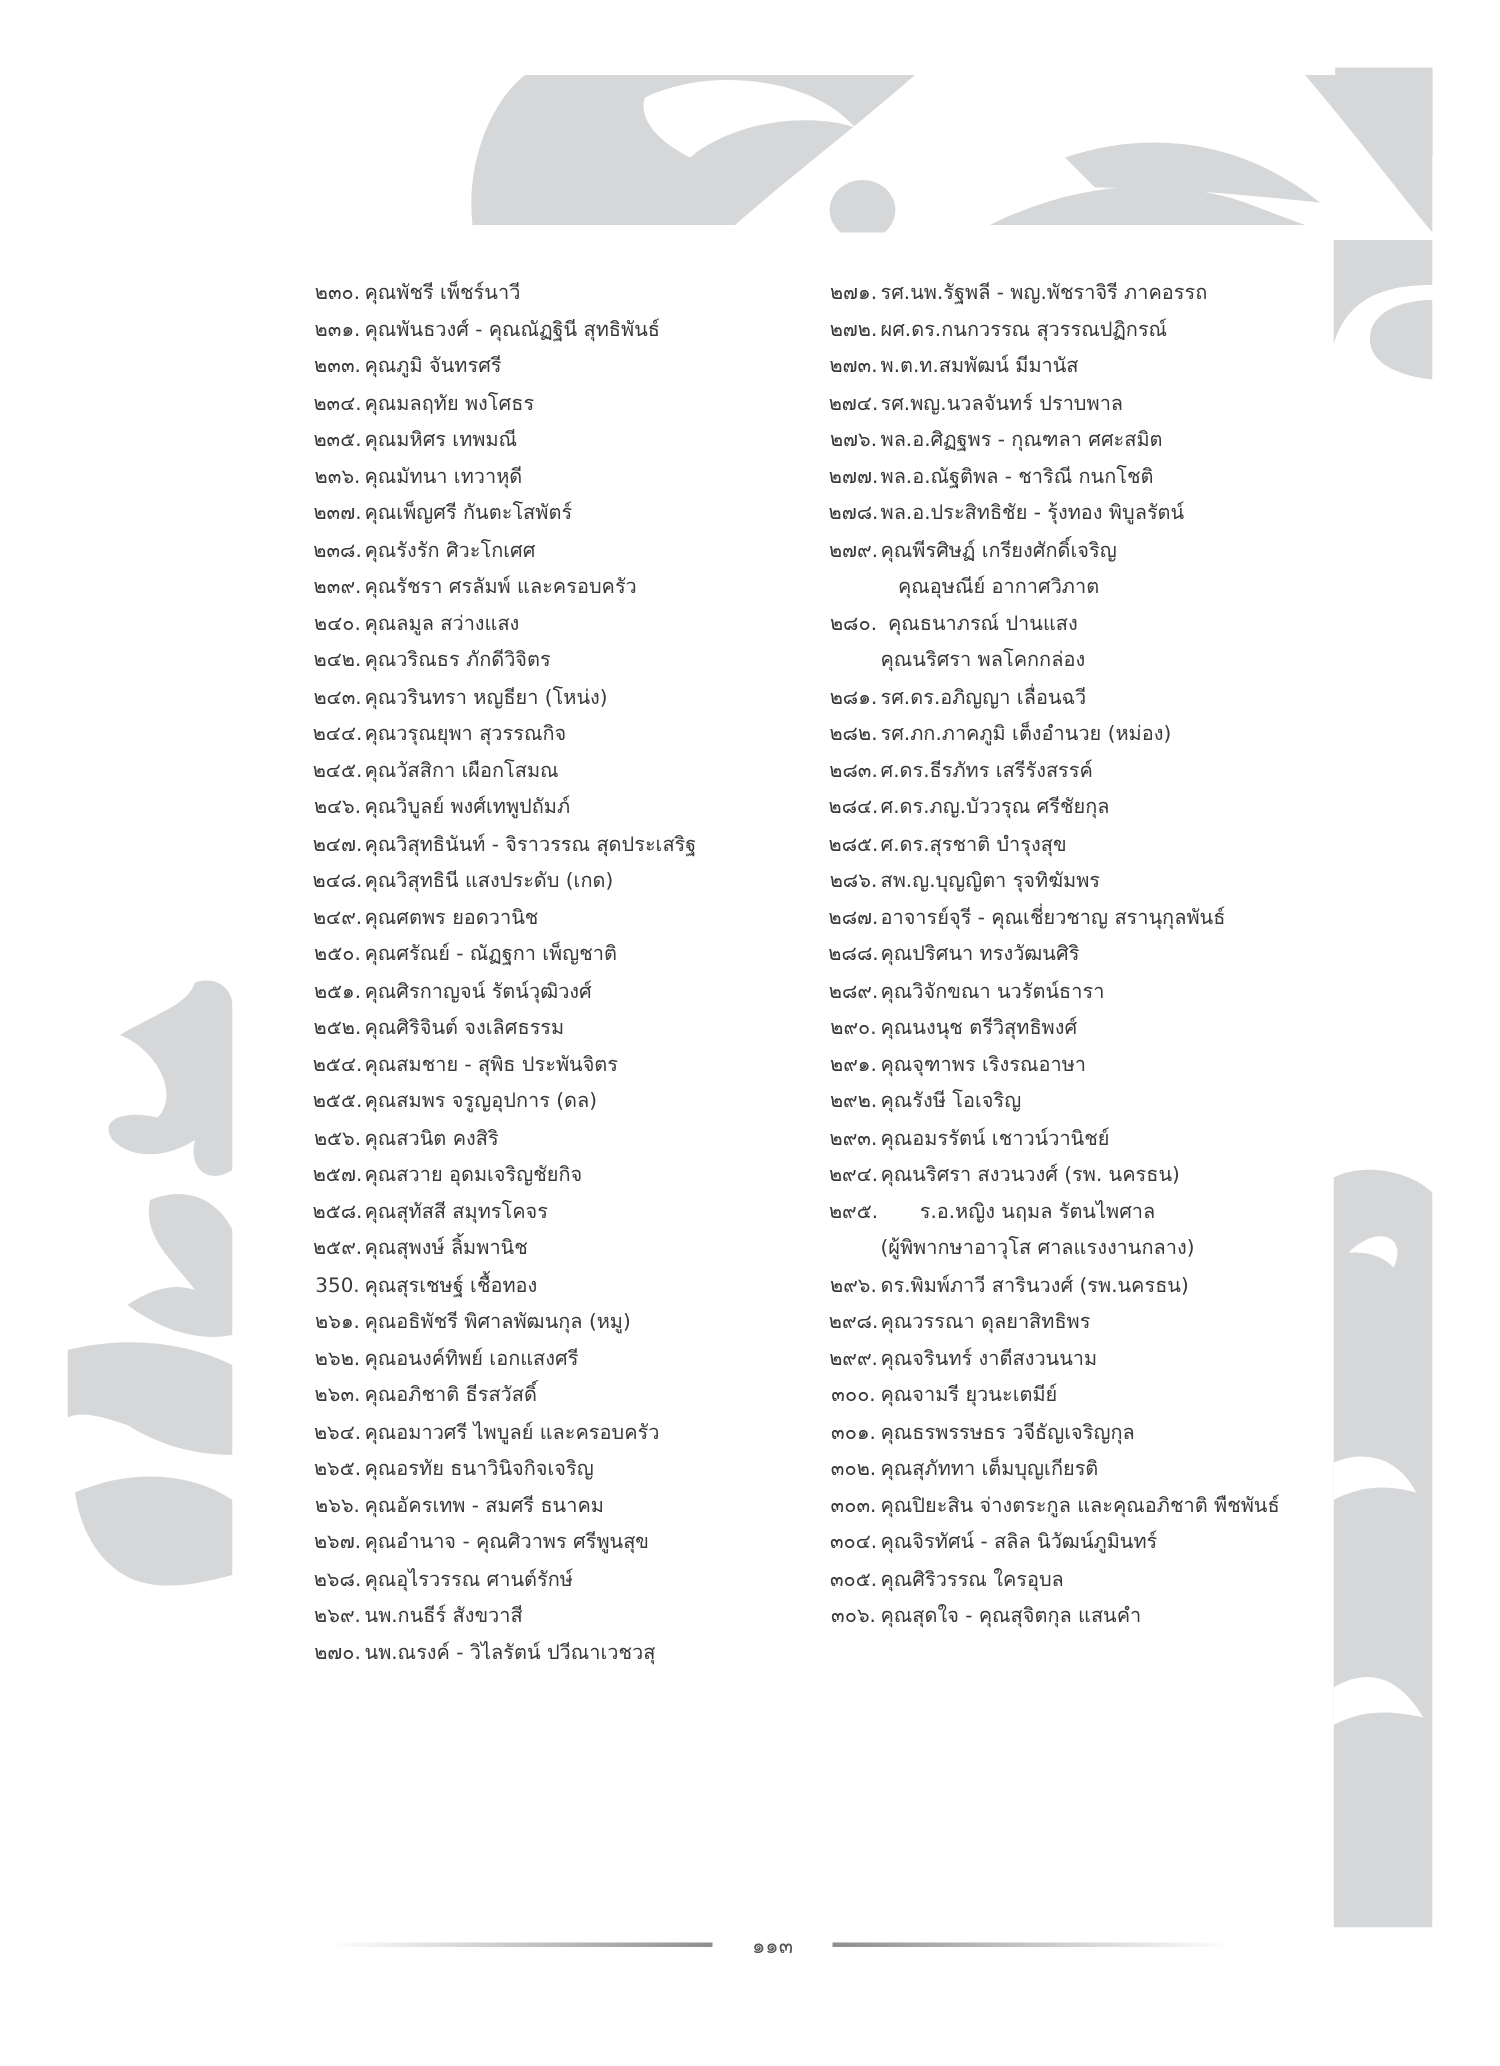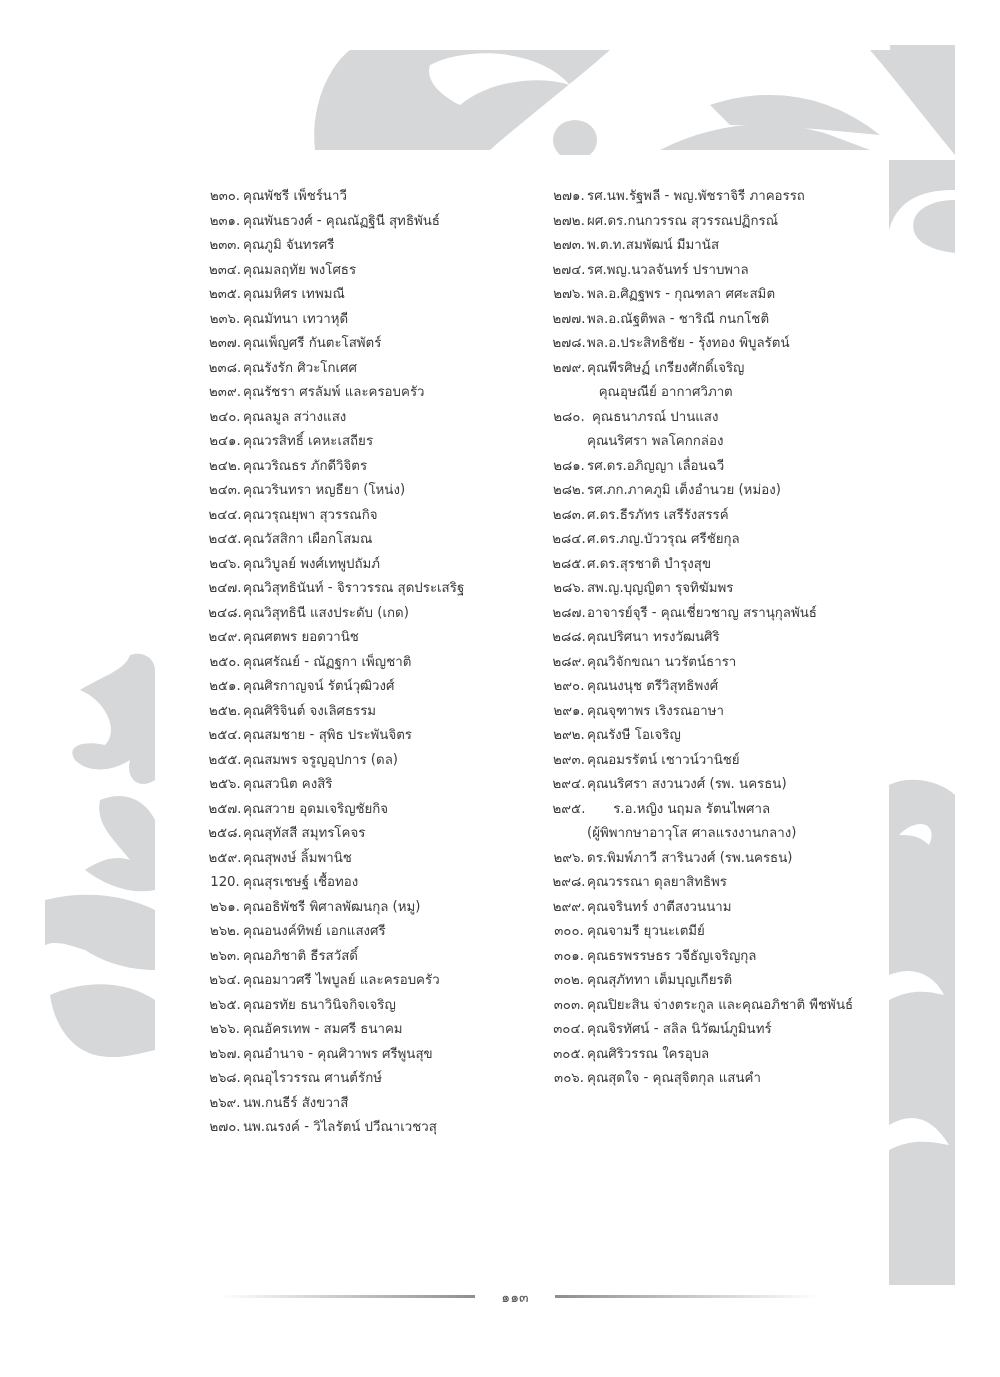--- a/index.html
+++ b/index.html
@@ -110,26 +110,20 @@
         <span>คุณรัชรา ศรลัมพ์ และครอบครัว</span>
       </span>
     </div>
     <div class="entry">
       <span class="num">๒๔๐.</span>
       <span class="names">
         <span>คุณลมูล สว่างแสง</span>
       </span>
     </div>
     <div class="entry">
-      <span class="num">๒๔๑.</span>
-      <span class="names">
-        <span>คุณวรสิทธิ์ เคหะเสถียร</span>
-      </span>
-    </div>
-    <div class="entry">
       <span class="num">๒๔๒.</span>
       <span class="names">
         <span>คุณวริณธร ภักดีวิจิตร</span>
       </span>
     </div>
     <div class="entry">
       <span class="num">๒๔๓.</span>
       <span class="names">
         <span>คุณวรินทรา หญธียา (โหน่ง)</span>
       </span>
@@ -218,21 +212,21 @@
         <span>คุณสุทัสสี สมุทรโคจร</span>
       </span>
     </div>
     <div class="entry">
       <span class="num">๒๕๙.</span>
       <span class="names">
         <span>คุณสุพงษ์ ลิ้มพานิช</span>
       </span>
     </div>
     <div class="entry">
-      <span class="num">120.</span>
+      <span class="num">350.</span>
       <span class="names">
         <span>คุณสุรเชษฐ์ เชื้อทอง</span>
       </span>
     </div>
     <div class="entry">
       <span class="num">๒๖๑.</span>
       <span class="names">
         <span>คุณอธิพัชรี พิศาลพัฒนกุล (หมู)</span>
       </span>
     </div>

